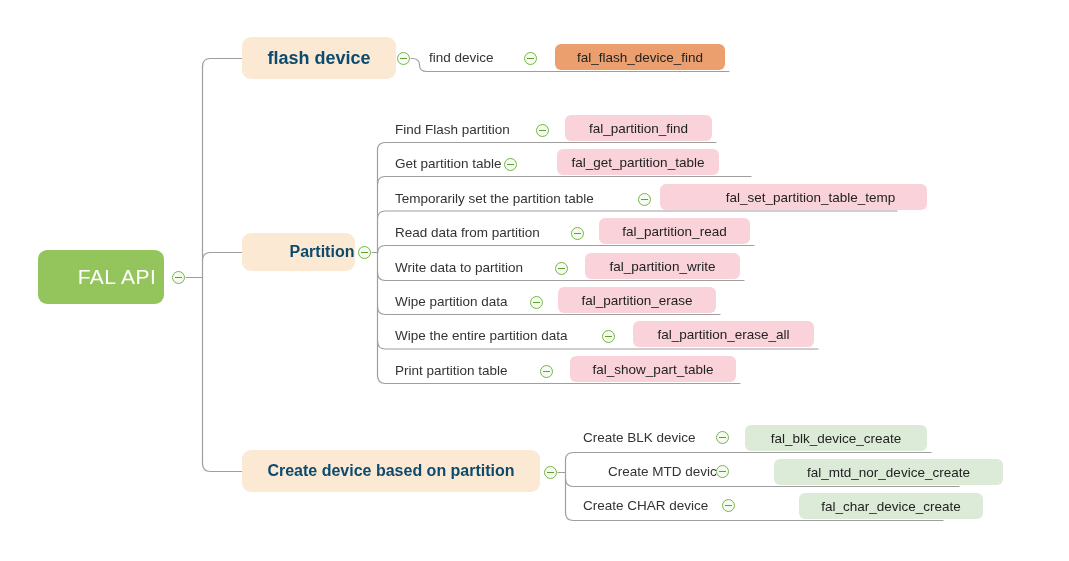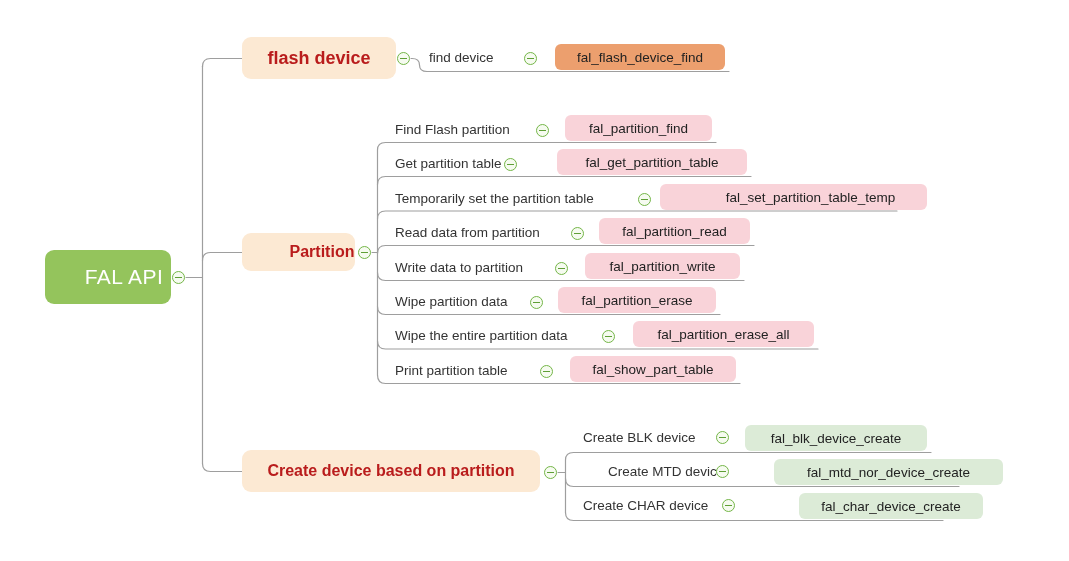--- a/index.html
+++ b/index.html
@@ -7,21 +7,21 @@
     position:relative;width:1069px;height:561px;background:#ffffff;overflow:hidden;
     font-family:"Liberation Sans", sans-serif;
   }
   .connectors{position:absolute;left:0;top:0;width:1069px;height:561px;}
   .node{position:absolute;display:flex;align-items:center;justify-content:center;white-space:nowrap;box-sizing:border-box;}
   .root{
     background:#94c45c;color:#ffffff;border-radius:9px;
     font-size:21px;font-weight:500;letter-spacing:.5px;
   }
   .branch{
-    background:#fce9d3;color:#b91c1c;border-radius:9px;font-weight:600;
+    background:#fce9d3;color:#0c4a6e;border-radius:9px;font-weight:600;
   }
   .b1{font-size:18px;font-weight:700;}
   .b2{font-size:16px;}
   .b3{font-size:16px;}
   .topic-label{
     position:absolute;height:22px;line-height:22px;font-size:13.5px;color:#333333;white-space:nowrap;
   }
   .func{
     position:absolute;height:26px;border-radius:6px;display:flex;align-items:center;justify-content:center;
     font-size:13.5px;color:#222222;white-space:nowrap;
@@ -62,39 +62,39 @@
     <path d="M 377.5 341 Q 377.5 349 385.5 349 H 818"></path>
     <path d="M 377.5 375 Q 377.5 383.5 385.5 383.5 H 740"></path>
 
     <path d="M 558 472.5 H 565.5"></path>
     <path d="M 565.5 460 V 512.5"></path>
     <path d="M 565.5 460 Q 565.5 452.5 573.5 452.5 H 931"></path>
     <path d="M 565.5 478.5 Q 565.5 486.5 573.5 486.5 H 959"></path>
     <path d="M 565.5 512.5 Q 565.5 520.5 573.5 520.5 H 943"></path>
   </svg>
 
-  <div class="node root" style="left:45px;top:250px;width:126px;height:54px;padding-left:32px;">FAL API</div>
+  <div class="node root" style="left:38px;top:250px;width:126px;height:54px;padding-left:32px;">FAL API</div>
   <span class="collapse" style="left:172px;top:271px;"></span>
 
   <div class="node branch b1" style="left:242px;top:37px;width:154px;height:42px;">flash device</div>
   <span class="collapse" style="left:397px;top:52px;"></span>
   <div class="topic-label" style="left:429px;top:47px;">find device</div>
   <span class="collapse" style="left:524px;top:52px;"></span>
   <div class="func orange" style="left:555px;top:44px;width:170px;">fal_flash_device_find</div>
 
   <div class="node branch b2" style="left:242px;top:233px;width:113px;height:38px;padding-left:47px;">Partition</div>
   <span class="collapse" style="left:358px;top:246px;"></span>
 
   <div class="topic-label" style="left:395px;top:119px;">Find Flash partition</div>
   <span class="collapse" style="left:536px;top:124px;"></span>
   <div class="func pink" style="left:565px;top:115px;width:147px;">fal_partition_find</div>
 
   <div class="topic-label" style="left:395px;top:153px;">Get partition table</div>
   <span class="collapse" style="left:504px;top:158px;"></span>
-  <div class="func pink" style="left:557px;top:149px;width:190px;">fal_get_partition_table</div>
+  <div class="func pink" style="left:557px;top:149px;width:162px;">fal_get_partition_table</div>
 
   <div class="topic-label" style="left:395px;top:188px;">Temporarily set the partition table</div>
   <span class="collapse" style="left:638px;top:193px;"></span>
   <div class="func pink" style="left:660px;top:184px;width:233px;padding-left:34px;">fal_set_partition_table_temp</div>
 
   <div class="topic-label" style="left:395px;top:222px;">Read data from partition</div>
   <span class="collapse" style="left:571px;top:227px;"></span>
   <div class="func pink" style="left:599px;top:218px;width:151px;">fal_partition_read</div>
 
   <div class="topic-label" style="left:395px;top:257px;">Write data to partition</div>

